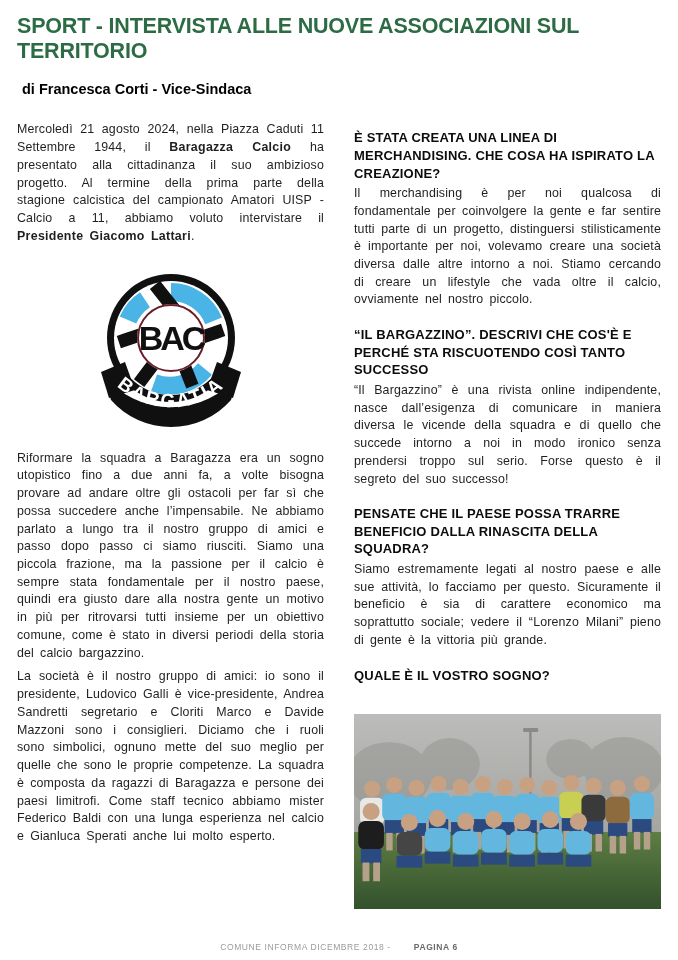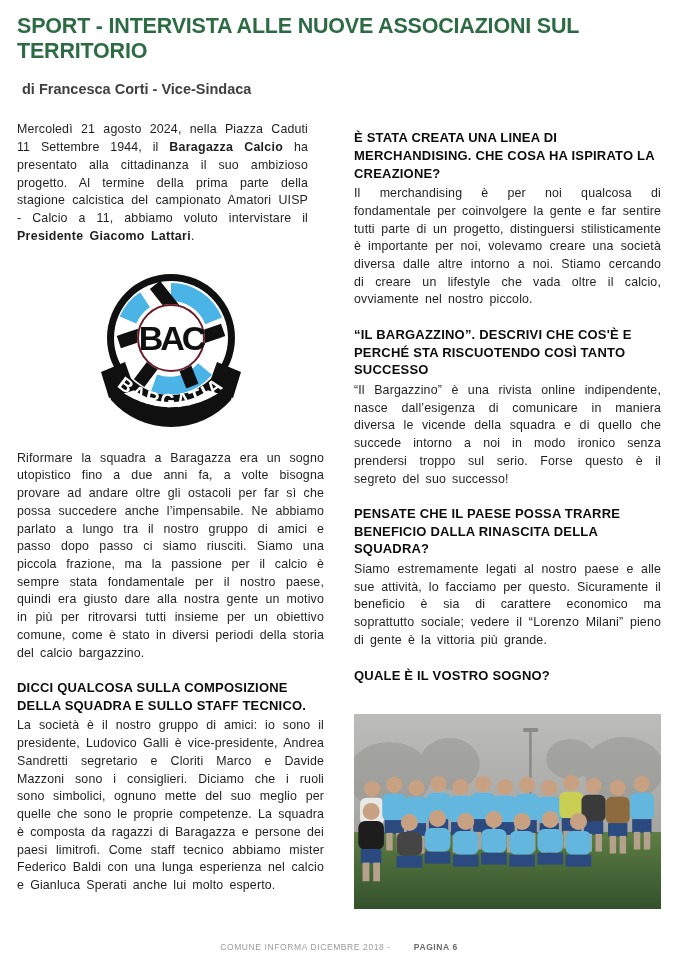--- a/index.html
+++ b/index.html
@@ -11,29 +11,29 @@
   .page{padding:10px 17px 0 17px;}
 
   .title{
     color:#2c6b43;font-size:21.5px;font-weight:bold;line-height:1.15;
     margin:4px 0 18px 0;letter-spacing:-0.2px;
   }
   .subtitle{
     color:#2f8a50;font-size:18.5px;font-weight:bold;margin:21px 0 0 5px;letter-spacing:-0.2px;
   }
   .byline{
-    color:#404040;font-size:14.5px;font-weight:bold;margin:5px 0 0 5px;
+    color:#000000;font-size:14.5px;font-weight:bold;margin:5px 0 0 5px;
   }
 
   .columns{display:flex;gap:30px;margin-top:24px;}
   .col{flex:1;min-width:0;}
 
   .bodytext{
     font-size:12.4px;line-height:1.43;text-align:justify;color:#1f1f1f;
-    margin:0 16px 13px 0;word-spacing:2.5px;letter-spacing:0.15px;
+    margin:0 0 13px 0;word-spacing:2.5px;letter-spacing:0.15px;
   }
   .bodytext b{letter-spacing:0.3px;}
 
   .qa h3{
     font-size:13px;color:#0c0c0c;margin:17px 0 3px 0;line-height:1.35;
     letter-spacing:0.2px;text-align:left;font-weight:bold;
   }
   .qa p{
     font-size:12.4px;line-height:1.43;text-align:justify;color:#1f1f1f;
     margin:0;word-spacing:2.5px;letter-spacing:0.15px;
@@ -101,21 +101,20 @@
             </text>
           </g>
         </svg>
       </div>
 
       <section class="qa">
         <p>Riformare la squadra a Baragazza era un sogno utopistico fino a due anni fa, a volte bisogna provare ad andare oltre gli ostacoli per far sì che possa succedere anche l’impensabile. Ne abbiamo parlato a lungo tra il nostro gruppo di amici e passo dopo passo ci siamo riusciti. Siamo una piccola frazione, ma la passione per il calcio è sempre stata fondamentale per il nostro paese, quindi era giusto dare alla nostra gente un motivo in più per ritrovarsi tutti insieme per un obiettivo comune, come è stato in diversi periodi della storia del calcio bargazzino.</p>
       </section>
 
       <section class="qa">
-        <h3>DICCI QUALCOSA SULLA COMPOSIZIONE DELLA SQUADRA E SULLO STAFF TECNICO.</h3>
         <p>La società è il nostro gruppo di amici: io sono il presidente, Ludovico Galli è vice-presidente, Andrea Sandretti segretario e Cloriti Marco e Davide Mazzoni sono i consiglieri. Diciamo che i ruoli sono simbolici, ognuno mette del suo meglio per quelle che sono le proprie competenze. La squadra è composta da ragazzi di Baragazza e persone dei paesi limitrofi. Come staff tecnico abbiamo mister Federico Baldi con una lunga esperienza nel calcio e Gianluca Sperati anche lui molto esperto.</p>
       </section>
     </div>
 
     <div class="col">
 
       <section class="qa" style="margin-top:0">
         <h3 style="margin-top:8px">È STATA CREATA UNA LINEA DI MERCHANDISING. CHE COSA HA ISPIRATO LA CREAZIONE?</h3>
         <p>Il merchandising è per noi qualcosa di fondamentale per coinvolgere la gente e far sentire tutti parte di un progetto, distinguersi stilisticamente è importante per noi, volevamo creare una società diversa dalle altre intorno a noi. Stiamo cercando di creare un lifestyle che vada oltre il calcio, ovviamente nel nostro piccolo.</p>
       </section>

